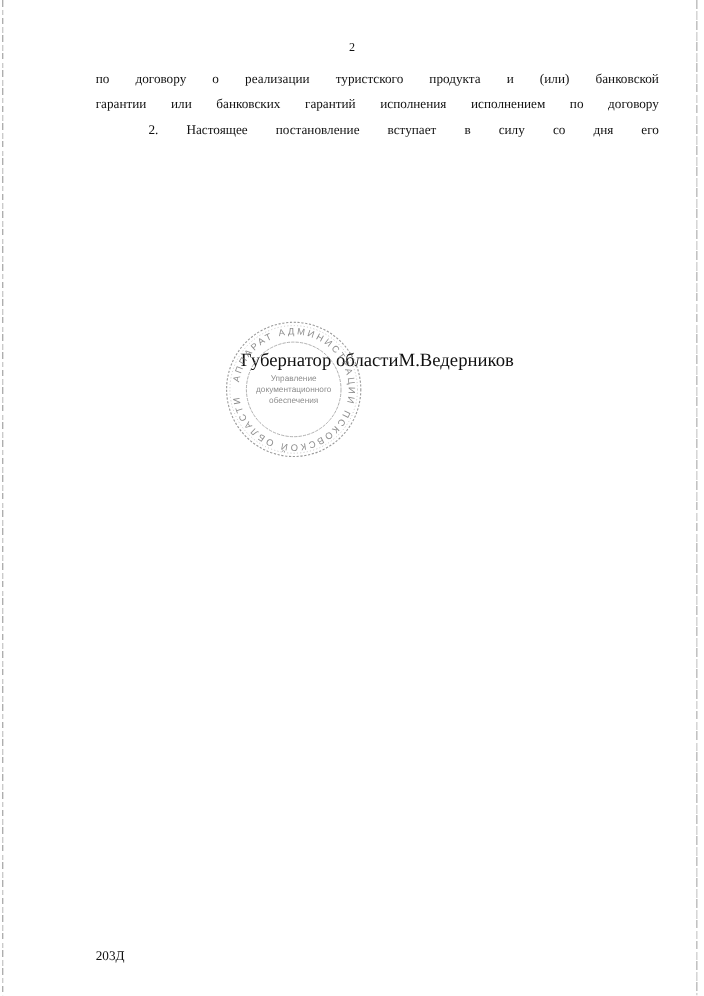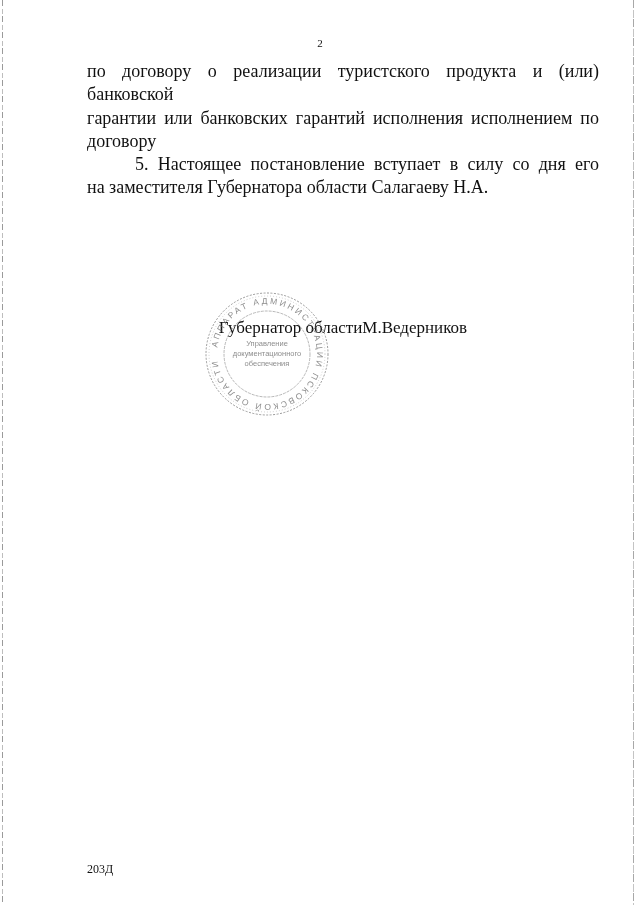--- a/index.html
+++ b/index.html
@@ -5,41 +5,40 @@
   html, body { margin: 0; padding: 0; }
   body {
     width: 640px; height: 905px; background: #ffffff; position: relative; overflow: hidden;
     font-family: "Liberation Serif", "DejaVu Serif", serif; color: #111;
   }
   .edge-left { position: absolute; left: 2px; top: 0; width: 1px; height: 905px;
     background: repeating-linear-gradient(to bottom, #9a9a9a 0 6px, transparent 6px 9px, #bdbdbd 9px 14px, transparent 14px 16px); }
   .edge-right { position: absolute; left: 633px; top: 0; width: 1px; height: 905px;
     background: repeating-linear-gradient(to bottom, #a8a8a8 0 8px, transparent 8px 10px, #c4c4c4 10px 18px, transparent 18px 19px); }
   .page-number { position: absolute; top: 37px; left: 0; width: 100%; text-align: center; font-size: 11px; }
-  .body-text { position: absolute; left: 87px; width: 512px; top: 60px; font-size: 18px; line-height: 23.3px; }
+  .body-text { position: absolute; left: 87px; width: 512px; top: 60px; font-size: 12px; line-height: 23.3px; }
   .para { margin: 0; text-align: justify; text-align-last: left; }
   .para.indent { text-indent: 48px; }
   .para.just-full { text-align-last: justify; }
   .signature { position: absolute; top: 318px; left: 87px; width: 512px; font-size: 17px; display: flex; justify-content: center; }
   .stamp { position: absolute; left: 203px; top: 290px; width: 128px; height: 128px; opacity: 0.75; }
   .doc-code { position: absolute; left: 87px; top: 862px; font-size: 12px; text-align: right; }
 </style>
 </head>
 <body>
 
 <div class="edge-left"></div>
 <div class="edge-right"></div>
 
 <div class="page-number">2</div>
 
 <div class="body-text">
   <p class="para just-full">по договору о реализации туристского продукта и (или) банковской</p>
   <p class="para just-full">гарантии или банковских гарантий исполнения исполнением по договору</p>
-  <p class="para indent just-full">5. Настоящее постановление вступает в силу со дня его</p>
-  <p class="para">на заместителя Губернатора области Салагаеву Н.А.</p>
+  <p class="para indent just-full">2. Настоящее постановление вступает в силу со дня его</p>
 </div>
 
 <div class="signature">
   <span>Губернатор области</span>
   <span>М.Ведерников</span>
 </div>
 
 <svg class="stamp" viewBox="0 0 128 128" xmlns="http://www.w3.org/2000/svg">
   <defs>
     <path id="ringPath" d="M 64,64 m -50,0 a 50,50 0 1,1 100,0 a 50,50 0 1,1 -100,0"></path>

